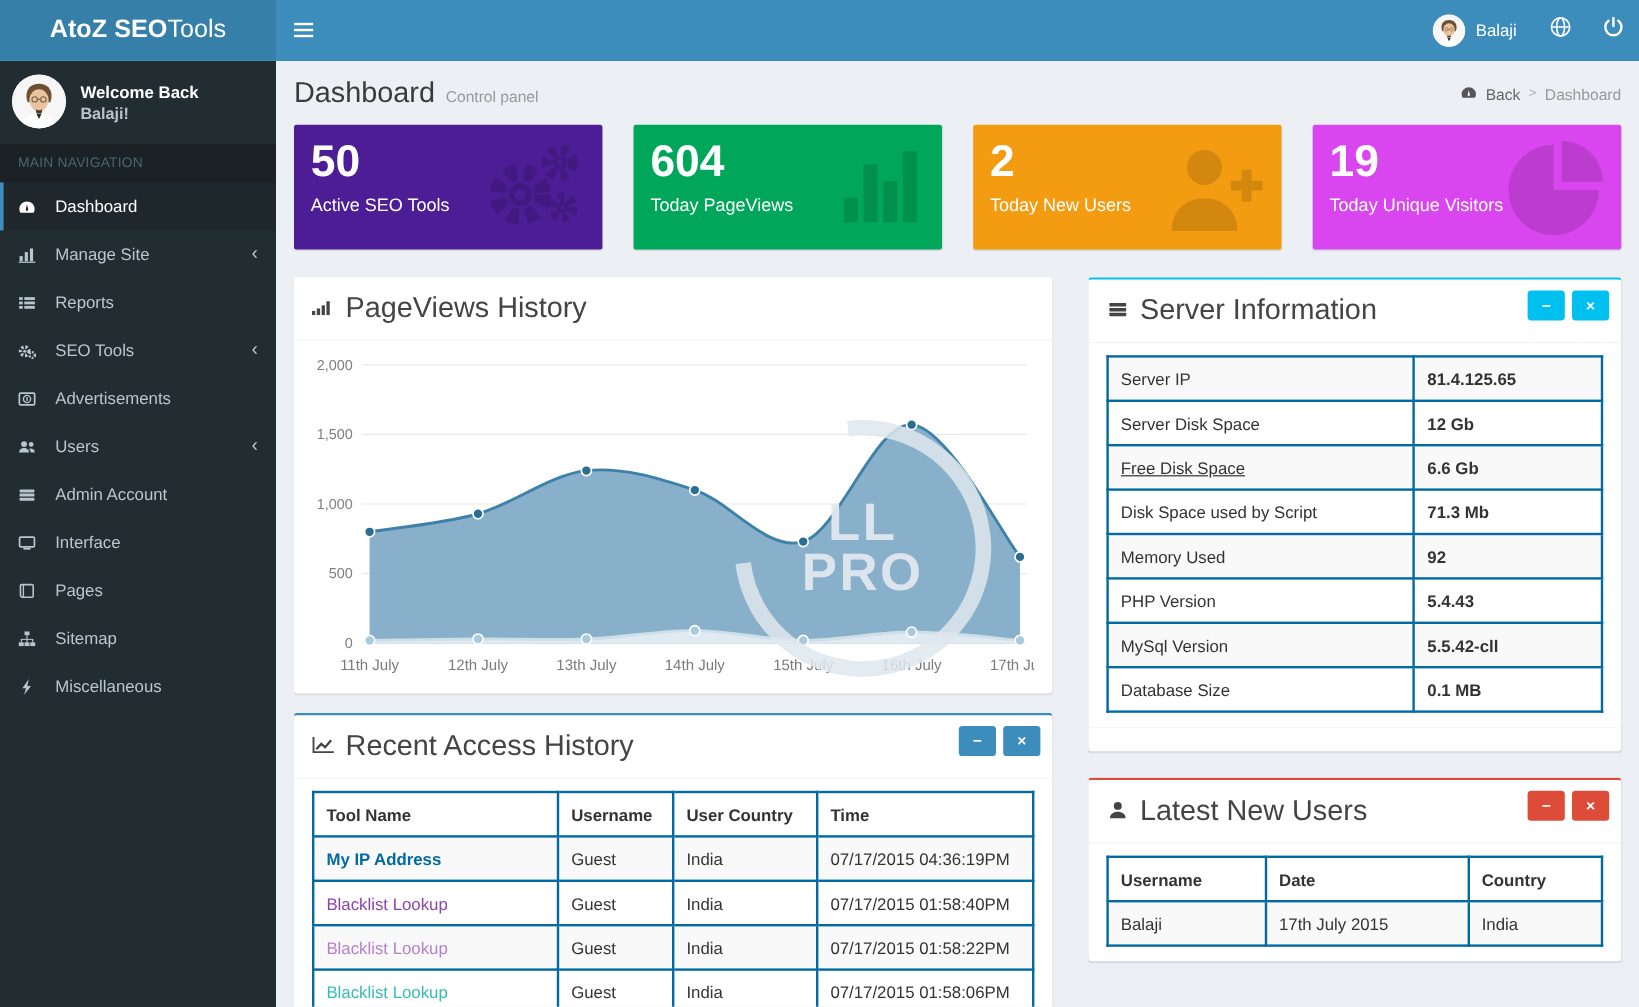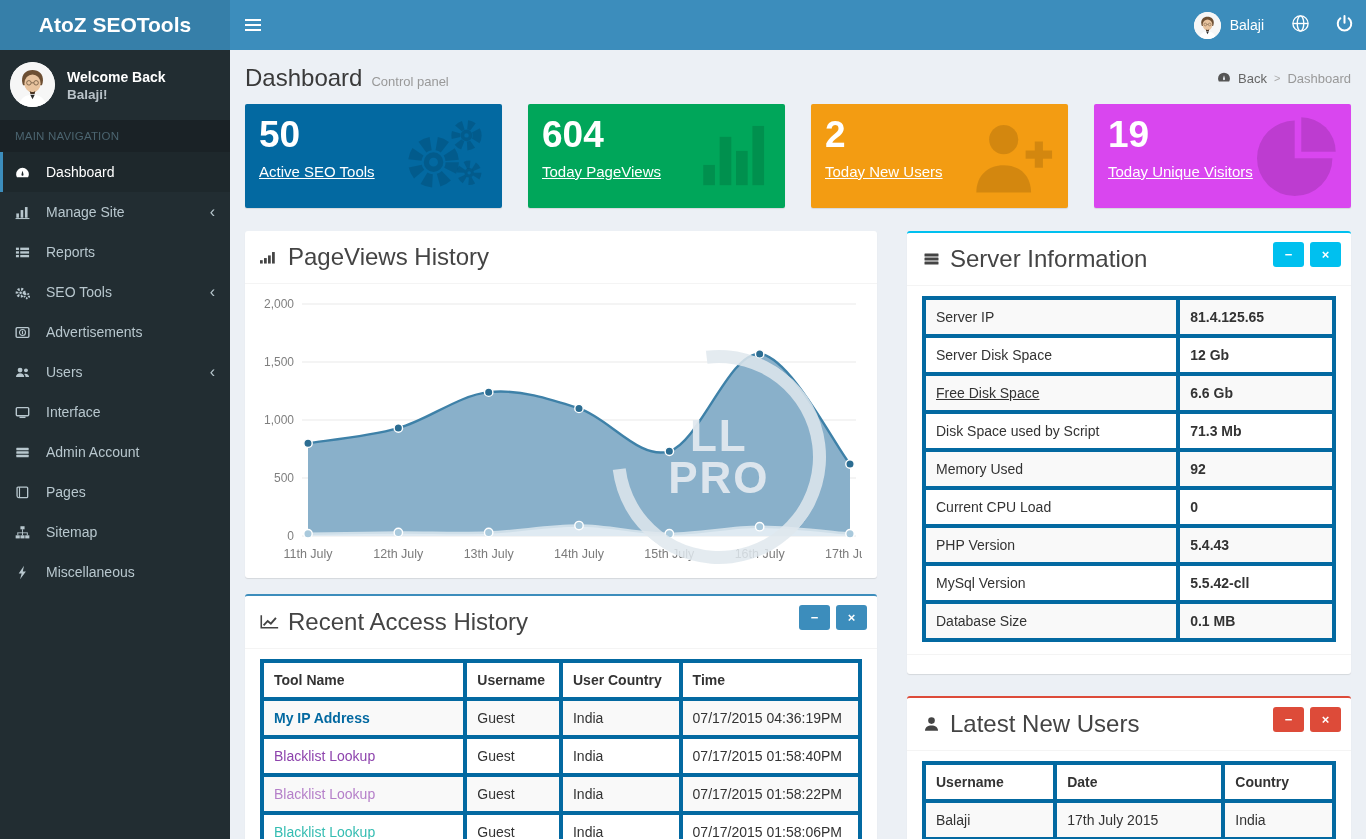--- a/index.html
+++ b/index.html
@@ -3,21 +3,21 @@
 <meta charset="utf-8">
 <style>
   * { margin:0; padding:0; box-sizing:border-box; }
   html,body { width:1366px; height:839px; overflow:hidden; }
   body { font-family:"Liberation Sans",sans-serif; background:#ecf0f5; color:#333; }
 
   
   .navbar { position:fixed; top:0; left:0; right:0; height:50px; background:#3c8dbc; display:flex; align-items:stretch; z-index:50; }
   .logo { width:230px; background:#367fa9; color:#fff; display:flex; align-items:center; justify-content:center; font-size:21px; cursor:pointer; }
   .logo b { font-weight:700; }
-  .logo span { font-weight:700; }
+  .logo span { font-weight:400; }
   .hamburger { width:46px; display:flex; flex-direction:column; align-items:center; justify-content:center; gap:3px; cursor:pointer; }
   .hamburger i { display:block; width:16px; height:2px; background:#fff; }
   .nav-right { margin-left:auto; display:flex; align-items:stretch; }
   .nav-user { display:flex; align-items:center; gap:9px; padding:0 14px; color:#fff; font-size:14px; cursor:pointer; }
   .nav-btn { width:44px; display:flex; align-items:center; justify-content:center; cursor:pointer; }
   .avatar { border-radius:50%; overflow:hidden; background:#fff; flex:0 0 auto; }
   .avatar svg { display:block; width:100%; height:100%; }
   .avatar.sm { width:27px; height:27px; }
   .avatar.lg { width:45px; height:45px; }
 
@@ -43,40 +43,40 @@
   .breadcrumb .bc-sep { color:#aaa; font-size:11px; }
   .breadcrumb .bc-active { color:#999; }
   .breadcrumb svg { width:14px; height:14px; }
 
   .inner { padding:0 15px; }
 
   
   .stats { display:flex; gap:26px; margin-bottom:23px; }
   .small-box { flex:1; height:104px; border-radius:2px; color:#fff; position:relative; box-shadow:0 1px 1px rgba(0,0,0,.1); cursor:pointer; overflow:hidden; }
   .sb-number { font-size:37px; font-weight:700; padding:10px 0 0 14px; line-height:1.15; }
-  .sb-label { font-size:15px; padding:6px 0 0 14px;text-decoration:underline; }
+  .sb-label { font-size:15px; padding:6px 0 0 14px; }
   .sb-icon { position:absolute; right:10px; top:10px; }
 
   
   .main { display:flex; gap:30px; align-items:flex-start; }
   .col-left { width:632px; }
   .col-right { width:444px; }
   .box { background:#fff; border-radius:3px; box-shadow:0 1px 1px rgba(0,0,0,.1); margin-bottom:16px; position:relative; }
   .box.accented { border-top:2px solid transparent; }
   .box-header { position:relative; display:flex; align-items:center; padding:12px 15px; border-bottom:1px solid #f4f4f4; }
   .box-title { font-size:24px; color:#444; display:flex; align-items:center; gap:9px; }
   .box-title svg { width:19px; height:16px; }
   .box-tools { position:absolute; right:10px; top:9px; display:flex; gap:6px; }
   .btn-tool { min-width:31px; height:25px; border:none; border-radius:3px; color:#fff; font-size:13px; font-weight:700; display:flex; align-items:center; justify-content:center; cursor:pointer; font-family:inherit; }
   .box-body { padding:10px 15px 12px 15px; }
   .box-footer { border-top:1px solid #f4f4f4; height:20px; }
 
   
   table.tbl { width:100%; border-collapse:collapse; font-size:14px; border:1px solid #f4f4f4; }
-  .tbl th, .tbl td { border:4px solid #0369a1; padding:9px 10px; text-align:left; height:37px; }
+  .tbl th, .tbl td { border:2px solid #0369a1; padding:9px 10px; text-align:left; height:37px; }
   .tbl th { font-weight:700; color:#333; }
   .tbl tbody tr:nth-child(odd) { background:#f9f9f9; }
   .tbl .val { font-weight:700; }
   .tool-link { text-decoration:none; cursor:pointer; }
 
   
   .chart-wrap { position:relative; }
   .chart-wrap svg { display:block; }
   .watermark { position:absolute; left:352px; top:56px; width:214px; height:214px; pointer-events:none;
                display:flex; flex-direction:column; align-items:center; justify-content:center;
@@ -218,36 +218,36 @@
             <path d="M1 12.8c0-2.5 2-4 4.4-4s4.4 1.5 4.4 4z"></path>
             <circle cx="11.7" cy="5.7" r="2.1"></circle>
             <path d="M11 9.3c2.3 0 4 1.4 4 3.5h-3.6a5.6 5.6 0 0 0-1.6-3.2z"></path>
           </svg>
         </span>
         <span>Users</span>
         <span class="mi-chev">‹</span>
       </li>
       <li class="menu-item">
         <span class="mi-icon">
+          <svg viewBox="0 0 16 16" fill="currentColor">
+            <rect x="1.4" y="3" width="13.2" height="2.7" rx="0.6"></rect>
+            <rect x="1.4" y="6.7" width="13.2" height="2.7" rx="0.6"></rect>
+            <rect x="1.4" y="10.4" width="13.2" height="2.7" rx="0.6"></rect>
+          </svg>
+        </span>
+        <span>Admin Account</span>
+      </li>
+      <li class="menu-item">
+        <span class="mi-icon">
           <svg viewBox="0 0 16 16">
             <rect x="1.4" y="2.8" width="13.2" height="8.6" rx="1" fill="none" stroke="currentColor" stroke-width="1.5"></rect>
             <rect x="4.8" y="12.4" width="6.4" height="1.5" fill="currentColor"></rect>
           </svg>
         </span>
         <span>Interface</span>
-      </li>
-      <li class="menu-item">
-        <span class="mi-icon">
-          <svg viewBox="0 0 16 16" fill="currentColor">
-            <rect x="1.4" y="3" width="13.2" height="2.7" rx="0.6"></rect>
-            <rect x="1.4" y="6.7" width="13.2" height="2.7" rx="0.6"></rect>
-            <rect x="1.4" y="10.4" width="13.2" height="2.7" rx="0.6"></rect>
-          </svg>
-        </span>
-        <span>Admin Account</span>
       </li>
       <li class="menu-item">
         <span class="mi-icon">
           <svg viewBox="0 0 16 16">
             <path d="M3.2 2.3h9.3a1 1 0 0 1 1 1v9.2a1 1 0 0 1-1 1H4a1.9 1.9 0 0 1-1.8-1.9V3.3a1 1 0 0 1 1-1z" fill="none" stroke="currentColor" stroke-width="1.4"></path>
             <path d="M4.8 2.3v11.2" stroke="currentColor" stroke-width="1.2" fill="none"></path>
           </svg>
         </span>
         <span>Pages</span>
       </li>
@@ -290,21 +290,21 @@
       </span>
       <span>Back</span>
       <span class="bc-sep">&gt;</span>
       <span class="bc-active">Dashboard</span>
     </div>
   </div>
 
   <div class="inner">
 
     <div class="stats" id="stats">
-        <div class="small-box" style="background: #0369a1;">
+        <div class="small-box" style="background: #4c1d95;">
           <div class="sb-icon"><svg width="92" height="82" viewBox="0 0 100 92" fill="none" stroke="rgba(0,0,0,0.13)">
               <circle cx="36" cy="54" r="21" stroke-width="15" stroke-dasharray="10 7"></circle>
               <circle cx="36" cy="54" r="8" stroke-width="6"></circle>
               <circle cx="73" cy="24" r="12" stroke-width="10" stroke-dasharray="6.5 5"></circle>
               <circle cx="73" cy="24" r="4.5" stroke-width="4"></circle>
               <circle cx="76" cy="66" r="9.5" stroke-width="8.5" stroke-dasharray="5.5 4.5"></circle>
               <circle cx="76" cy="66" r="3.6" stroke-width="3.4"></circle>
             </svg></div>
           <div class="sb-number">50</div>
           <div class="sb-label">Active SEO Tools</div>
@@ -510,24 +510,20 @@
                   </tr>
                   <tr>
                     <td style="width: 62%;">Disk Space used by Script</td>
                     <td class="val">71.3 Mb</td>
                   </tr>
                   <tr>
                     <td style="width: 62%;">Memory Used</td>
                     <td class="val">92</td>
                   </tr>
                   <tr>
-                    <td style="width: 62%;">Current CPU Load</td>
-                    <td class="val">0</td>
-                  </tr>
-                  <tr>
                     <td style="width: 62%;">PHP Version</td>
                     <td class="val">5.4.43</td>
                   </tr>
                   <tr>
                     <td style="width: 62%;">MySql Version</td>
                     <td class="val">5.5.42-cll</td>
                   </tr>
                   <tr>
                     <td style="width: 62%;">Database Size</td>
                     <td class="val">0.1 MB</td>

